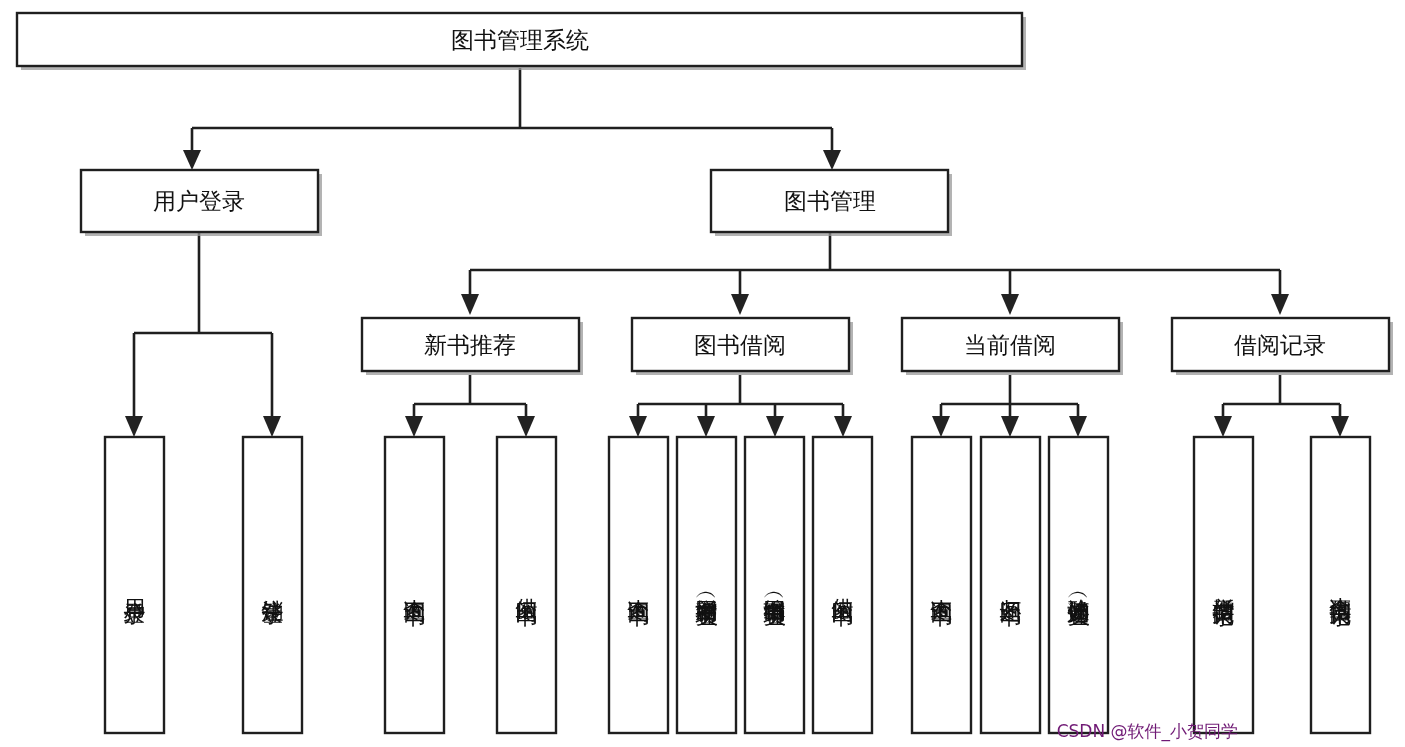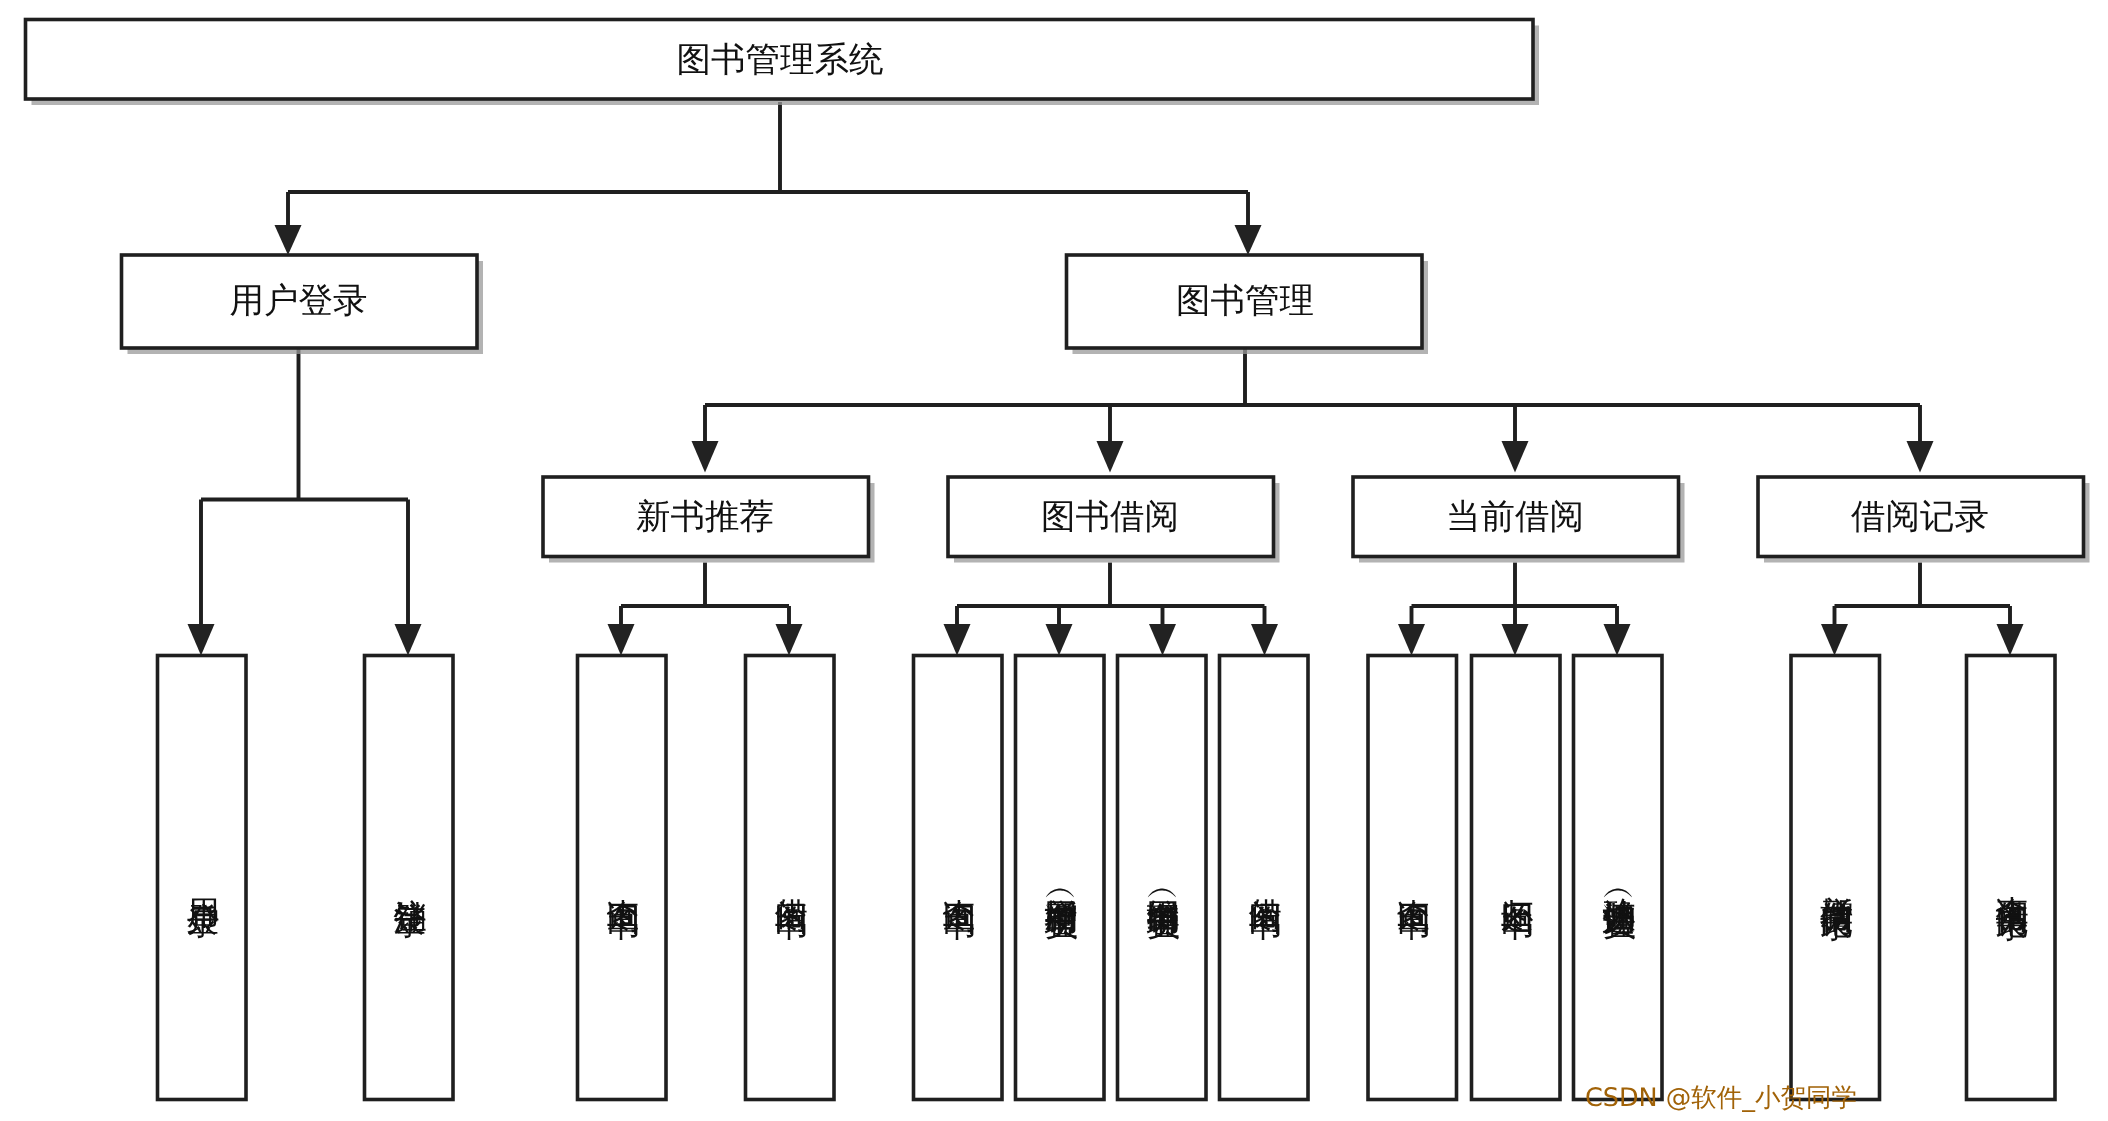--- a/index.html
+++ b/index.html
@@ -55,21 +55,21 @@
   }
   .label-h {
     font-size: 23px;
   }
   .watermark {
     position: absolute;
     right: 8px;
     bottom: 4px;
     font-family: "DejaVu Sans", "Liberation Sans", sans-serif;
     font-size: 17px;
-    color: #a16207;
+    color: #701a75;
     white-space: nowrap;
     pointer-events: none;
     user-select: none;
   }
 </style>
 </head>
 <body>
 
 <div id="diagram-root">
 

